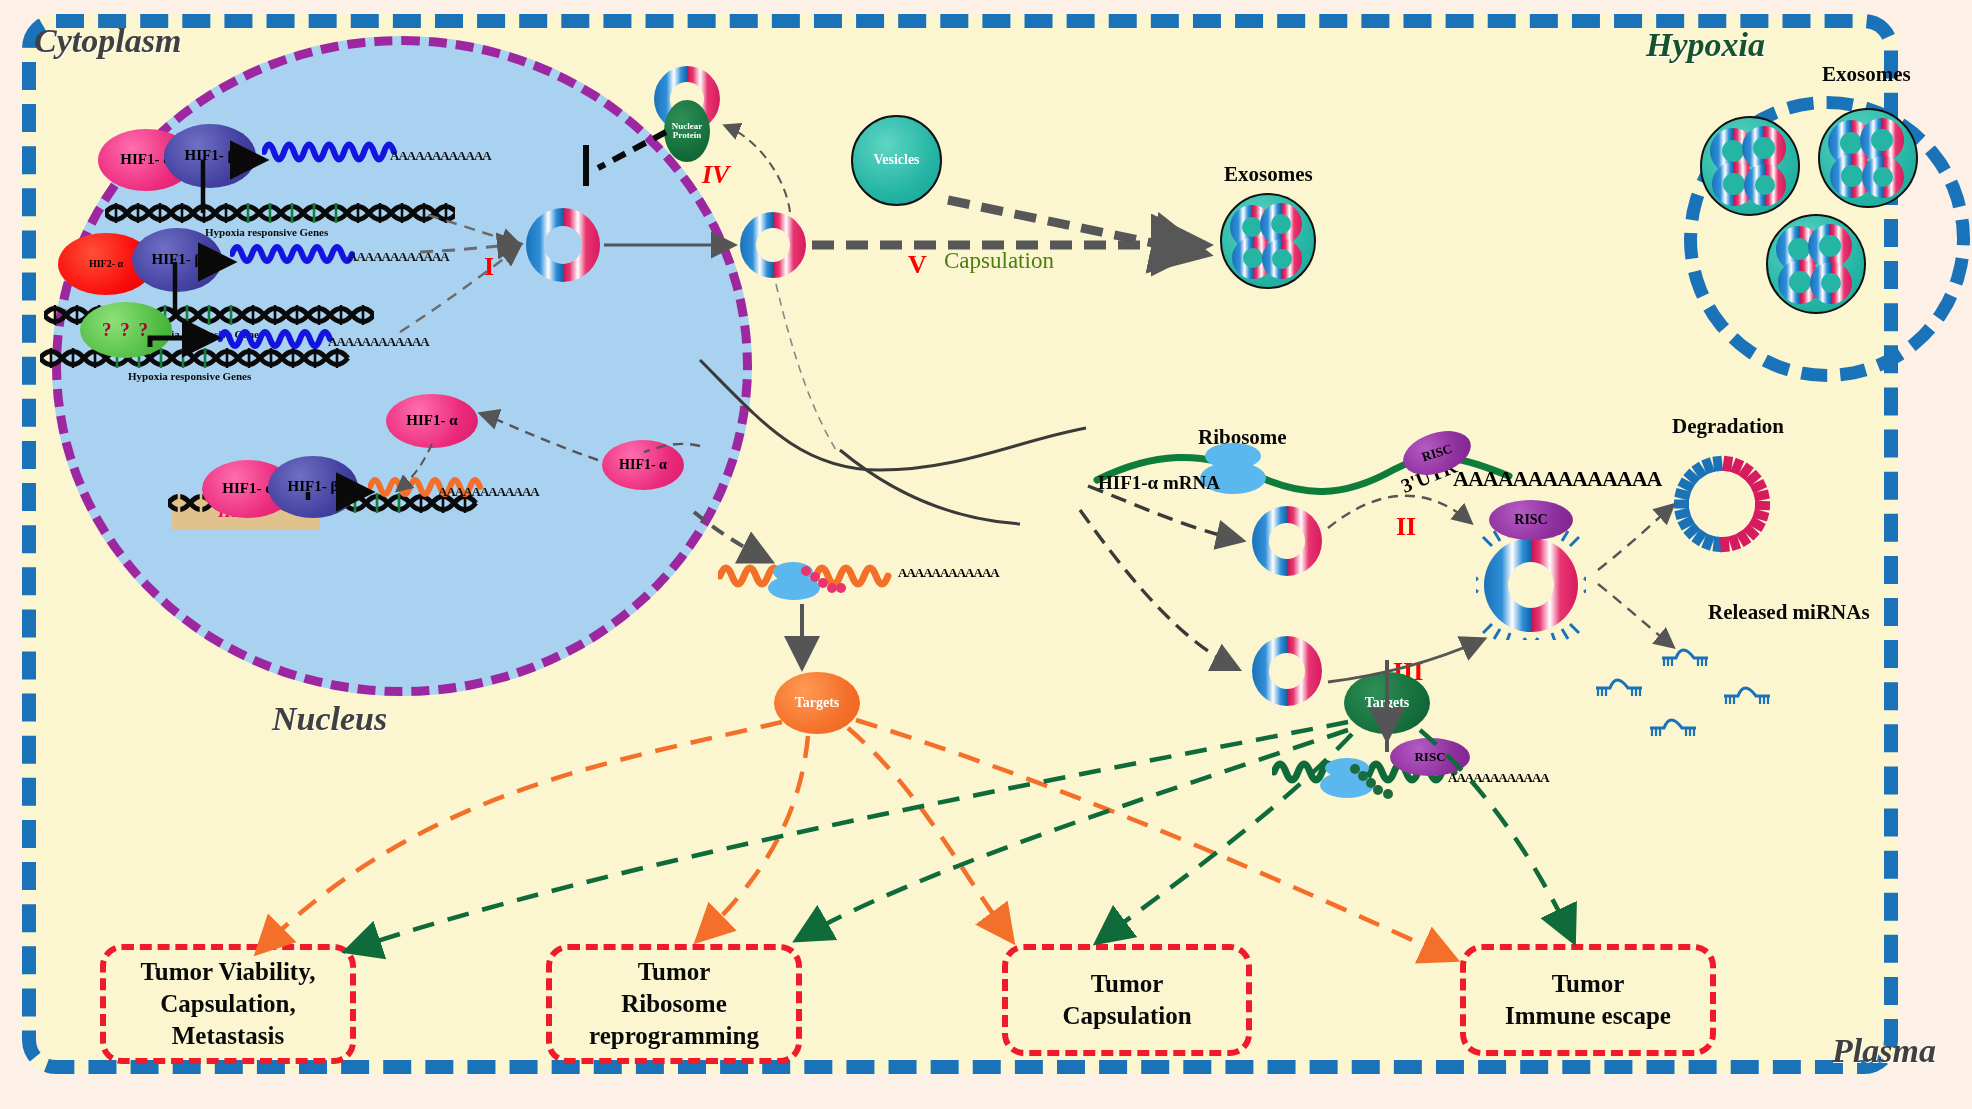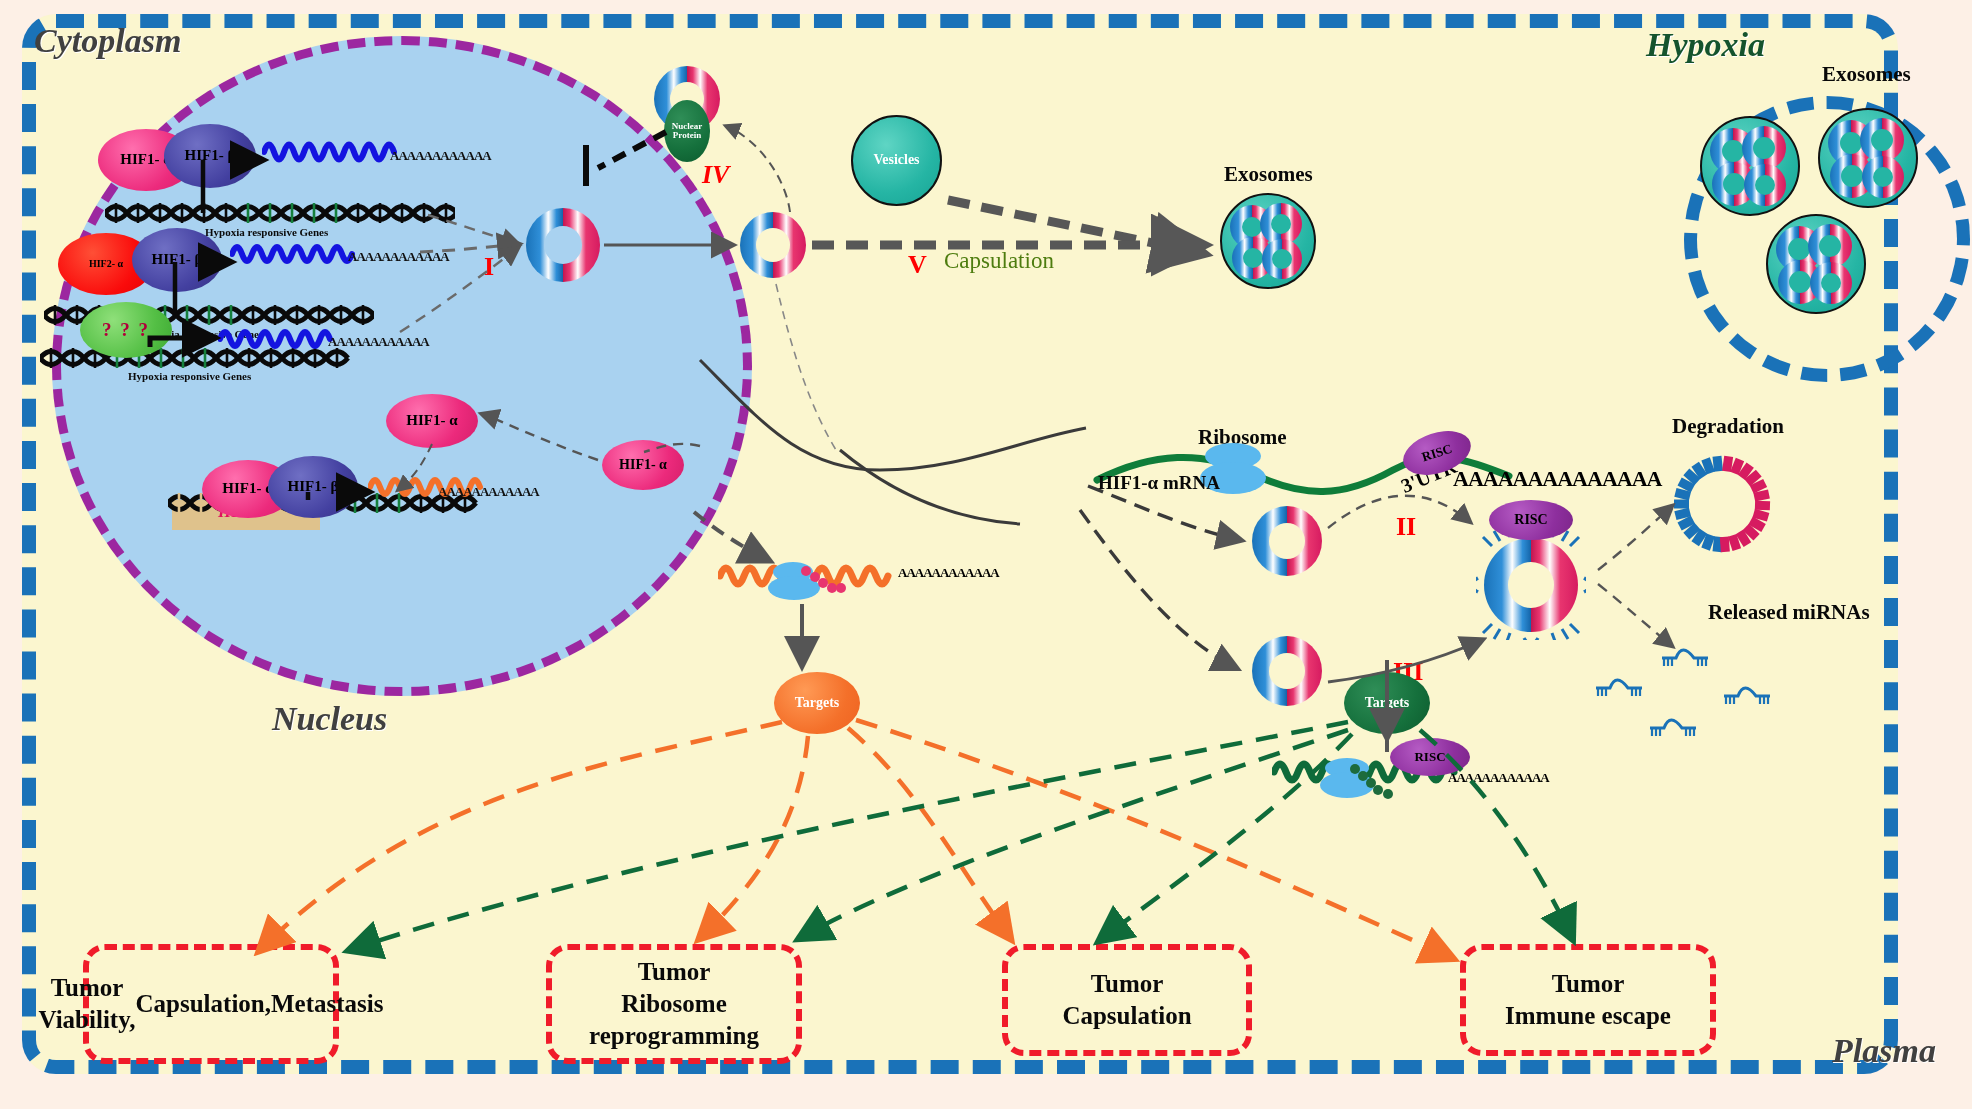--- a/index.html
+++ b/index.html
@@ -531,21 +531,21 @@
         <circle cx="1363" cy="776" r="5"></circle>
         <circle cx="1371" cy="783" r="5"></circle>
       <circle cx="1378" cy="790" r="5"></circle>
         <circle cx="1388" cy="794" r="5"></circle>
     </g>
   </svg>
   <div class="oval o-risc" style="left:1390px;top:738px;width:80px;height:38px;font-size:13px;">RISC</div>
   <div class="lbl" style="left:1448px;top:770px;font-weight:700;font-size:13px;letter-spacing:-1px;">AAAAAAAAAAAA</div>
   <div class="oval o-target-gr" style="left:1344px;top:672px;width:86px;height:62px;font-size:14px;top:672px;">Targets</div>
 
-  <div class="tbox" style="left:83px;top:944px;width:256px;height:120px;">
+  <div class="tbox" style="left:100px;top:944px;width:256px;height:120px;flex-direction:column;">
     <span>Tumor Viability,</span>
     <span>Capsulation,</span>
     <span>Metastasis</span>
   </div>
   <div class="tbox" style="left:546px;top:944px;width:256px;height:120px;flex-direction:column;">
     <span>Tumor</span>
     <span>Ribosome</span>
     <span>reprogramming</span>
   </div>
   <div class="tbox" style="left:1002px;top:944px;width:250px;height:112px;flex-direction:column;">

